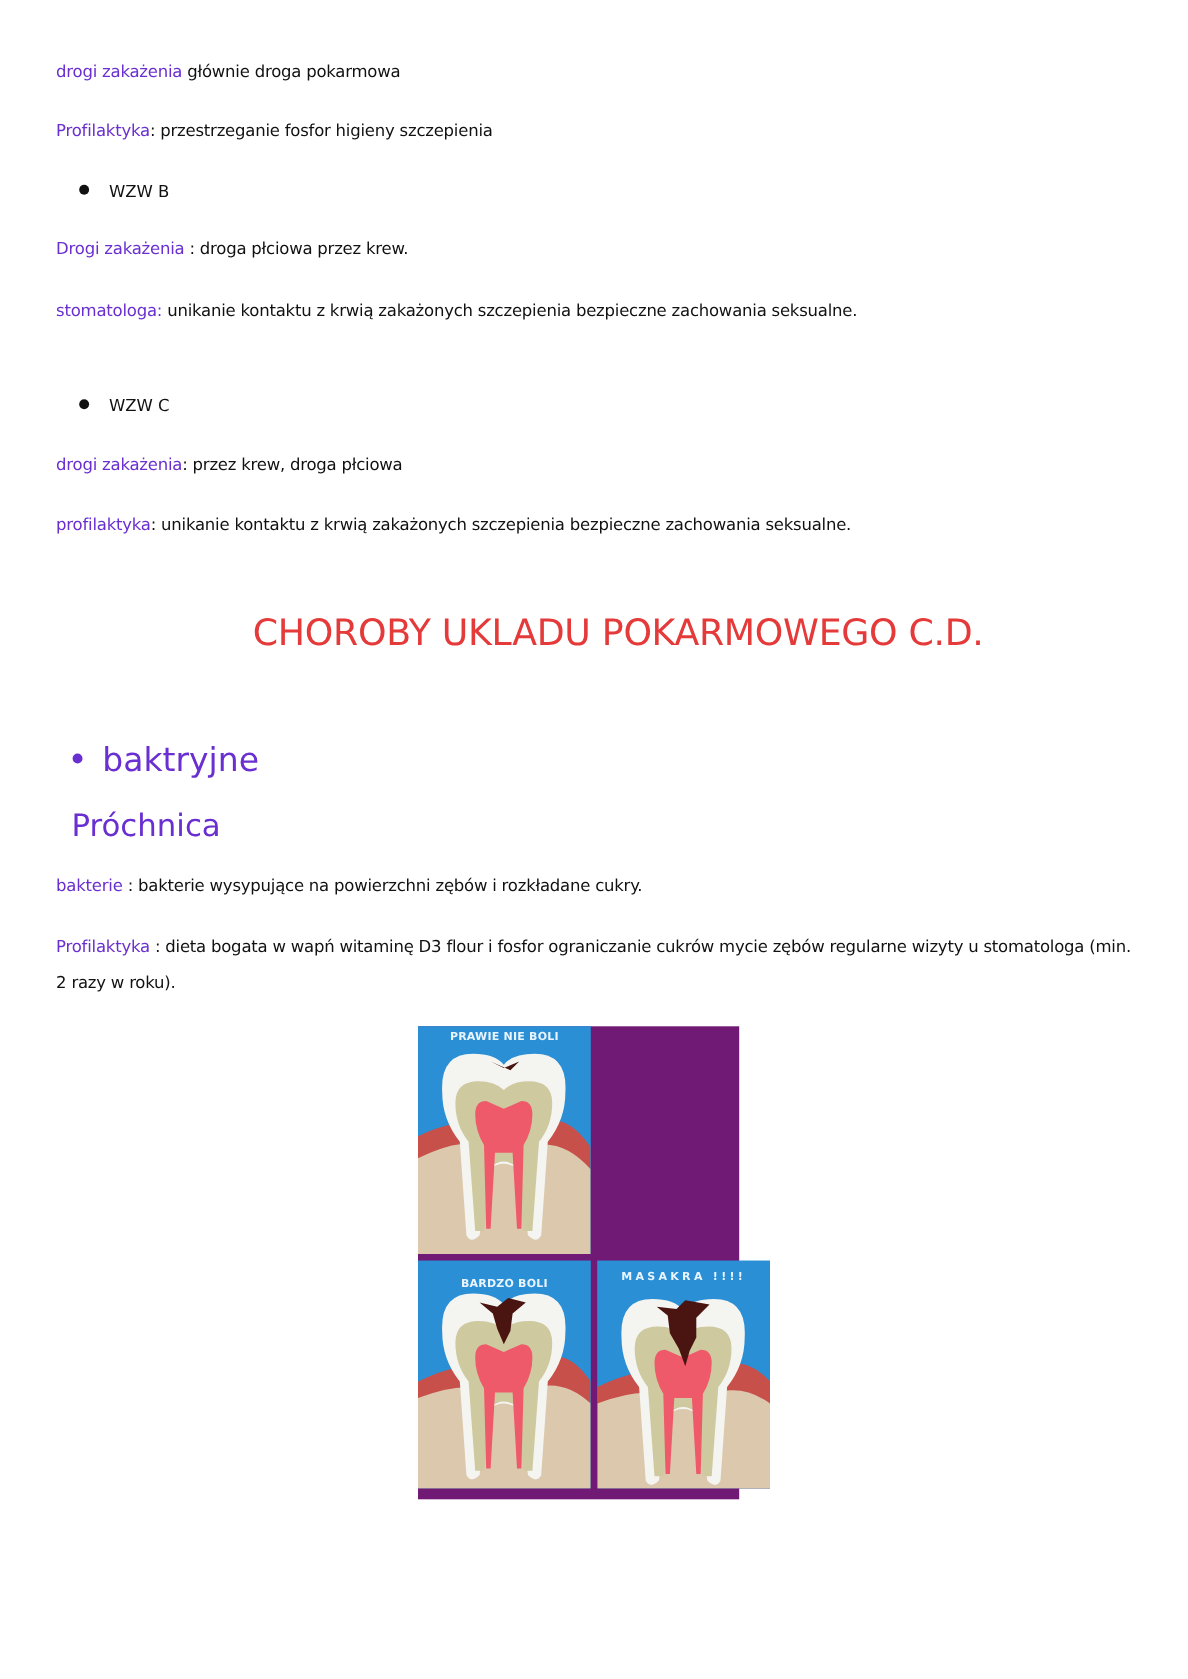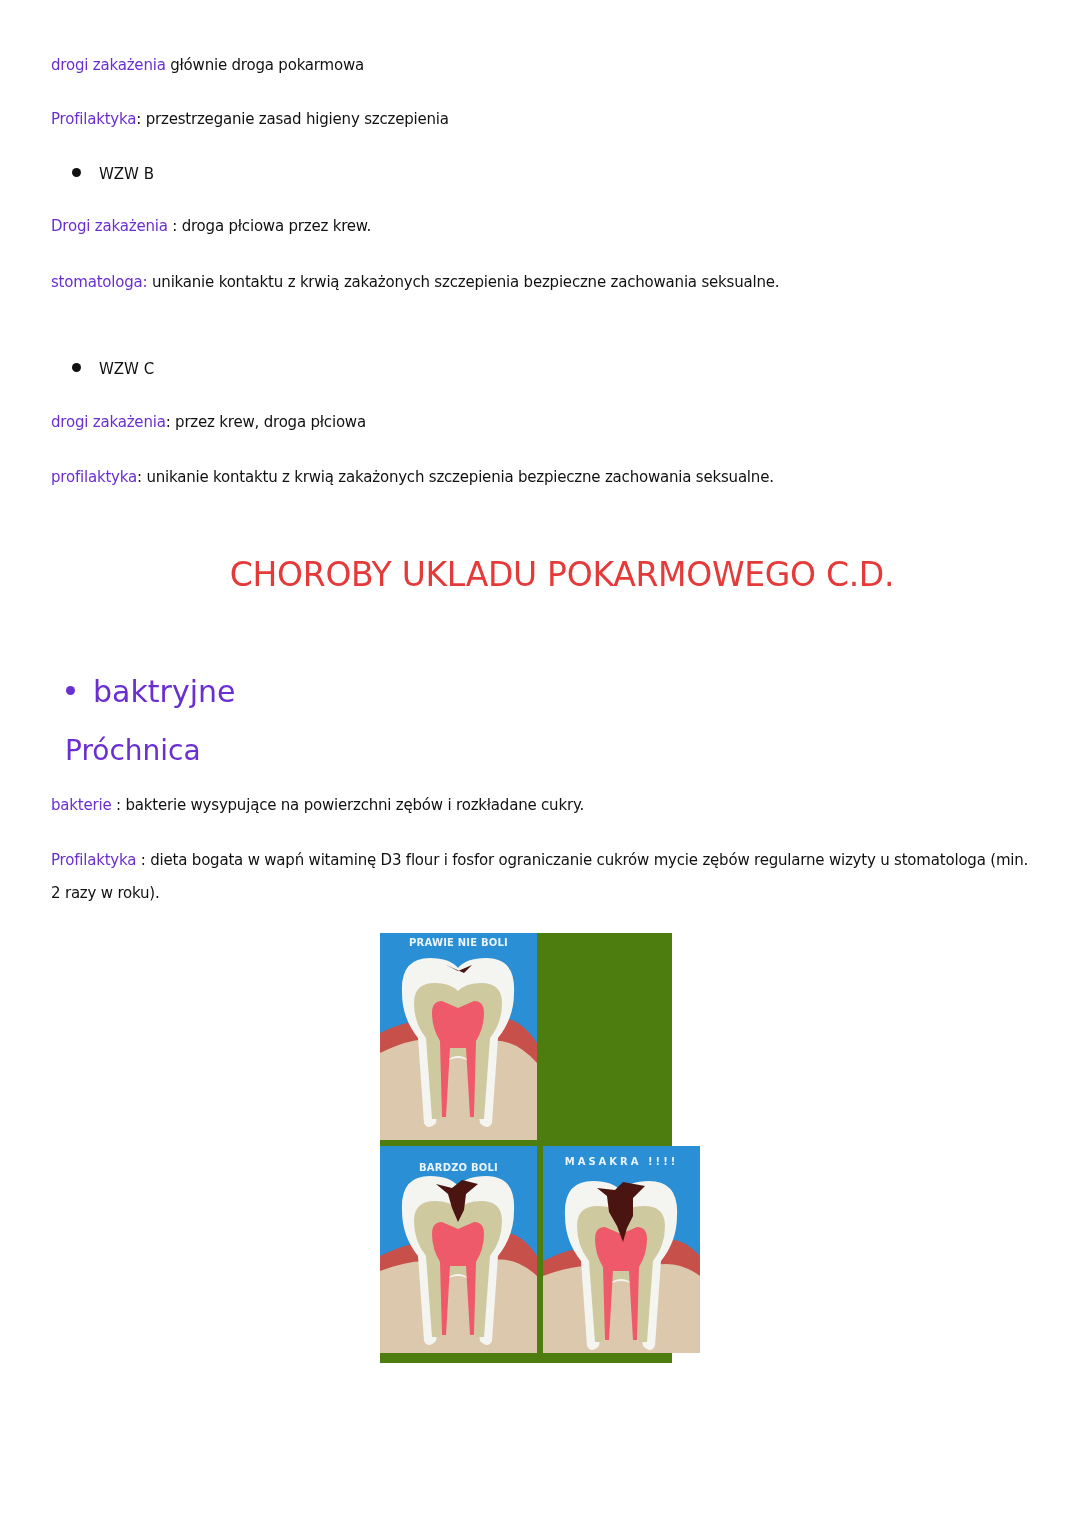--- a/index.html
+++ b/index.html
@@ -8,34 +8,34 @@
   .line { position: absolute; left: 51px; font-size: 15px; line-height: 33px; letter-spacing: -0.2px; white-space: nowrap; }
   .line.wrap { white-space: normal; width: 980px; }
   .accent { color: #6a2fd0; }
   .bullet { position: absolute; left: 72px; font-size: 15px; line-height: 33px; }
   .bullet .dot { display: inline-block; width: 9px; height: 9px; border-radius: 50%; background: #111; margin-right: 18px; vertical-align: middle; position: relative; top: -2px; }
   .heading { position: absolute; left: 0; width: 1080px; top: 553px; text-align: center; font-size: 33px; line-height: 44px; color: #e53a3a; letter-spacing: -0.3px; padding-left: 44px; }
   .bullet-lg { position: absolute; left: 66px; top: 670px; font-size: 30px; line-height: 44px; color: #6a2fd0; }
   .bullet-lg .dot { display: inline-block; width: 9px; height: 9px; border-radius: 50%; background: #6a2fd0; margin-right: 18px; vertical-align: middle; position: relative; top: -3px; }
   .sub-title { position: absolute; left: 65px; top: 734px; font-size: 28px; line-height: 34px; color: #6a2fd0; }
 
-  .figure { position: absolute; left: 380px; top: 933px; width: 292px; height: 430px; background: #4d7c0f; }
+  .figure { position: absolute; left: 380px; top: 933px; width: 292px; height: 430px; background: #701a75; }
   .panel { position: absolute; width: 157px; height: 207px; overflow: hidden; background: #2a8fd4; }
   .panel .label { position: absolute; left: 0; right: 0; top: 4px; text-align: center; font-size: 10px; font-weight: bold; color: #e9f4ff; letter-spacing: 0.2px; }
   .panel .label.spaced { letter-spacing: 3px; top: 12px; }
   .panel svg { position: absolute; left: 0; top: 0; }
 </style>
 </head>
 <body>
 
 <div class="line" style="top:49px">
   <span class="accent">drogi zakażenia</span><span> głównie droga pokarmowa</span>
 </div>
 <div class="line" style="top:103px">
-  <span class="accent">Profilaktyka</span><span>: przestrzeganie zasad higieny szczepienia</span>
+  <span class="accent">Profilaktyka</span><span>: przestrzeganie fosfor higieny szczepienia</span>
 </div>
 
 <div class="bullet" style="top:158px">
   <span class="dot"></span><span>WZW B</span>
 </div>
 <div class="line" style="top:210px">
   <span class="accent">Drogi zakażenia</span><span> : droga płciowa przez krew.</span>
 </div>
 <div class="line wrap" style="top:266px; width:900px">
   <span class="accent">stomatologa:</span><span> unikanie kontaktu z krwią zakażonych szczepienia bezpieczne zachowania seksualne.</span>

